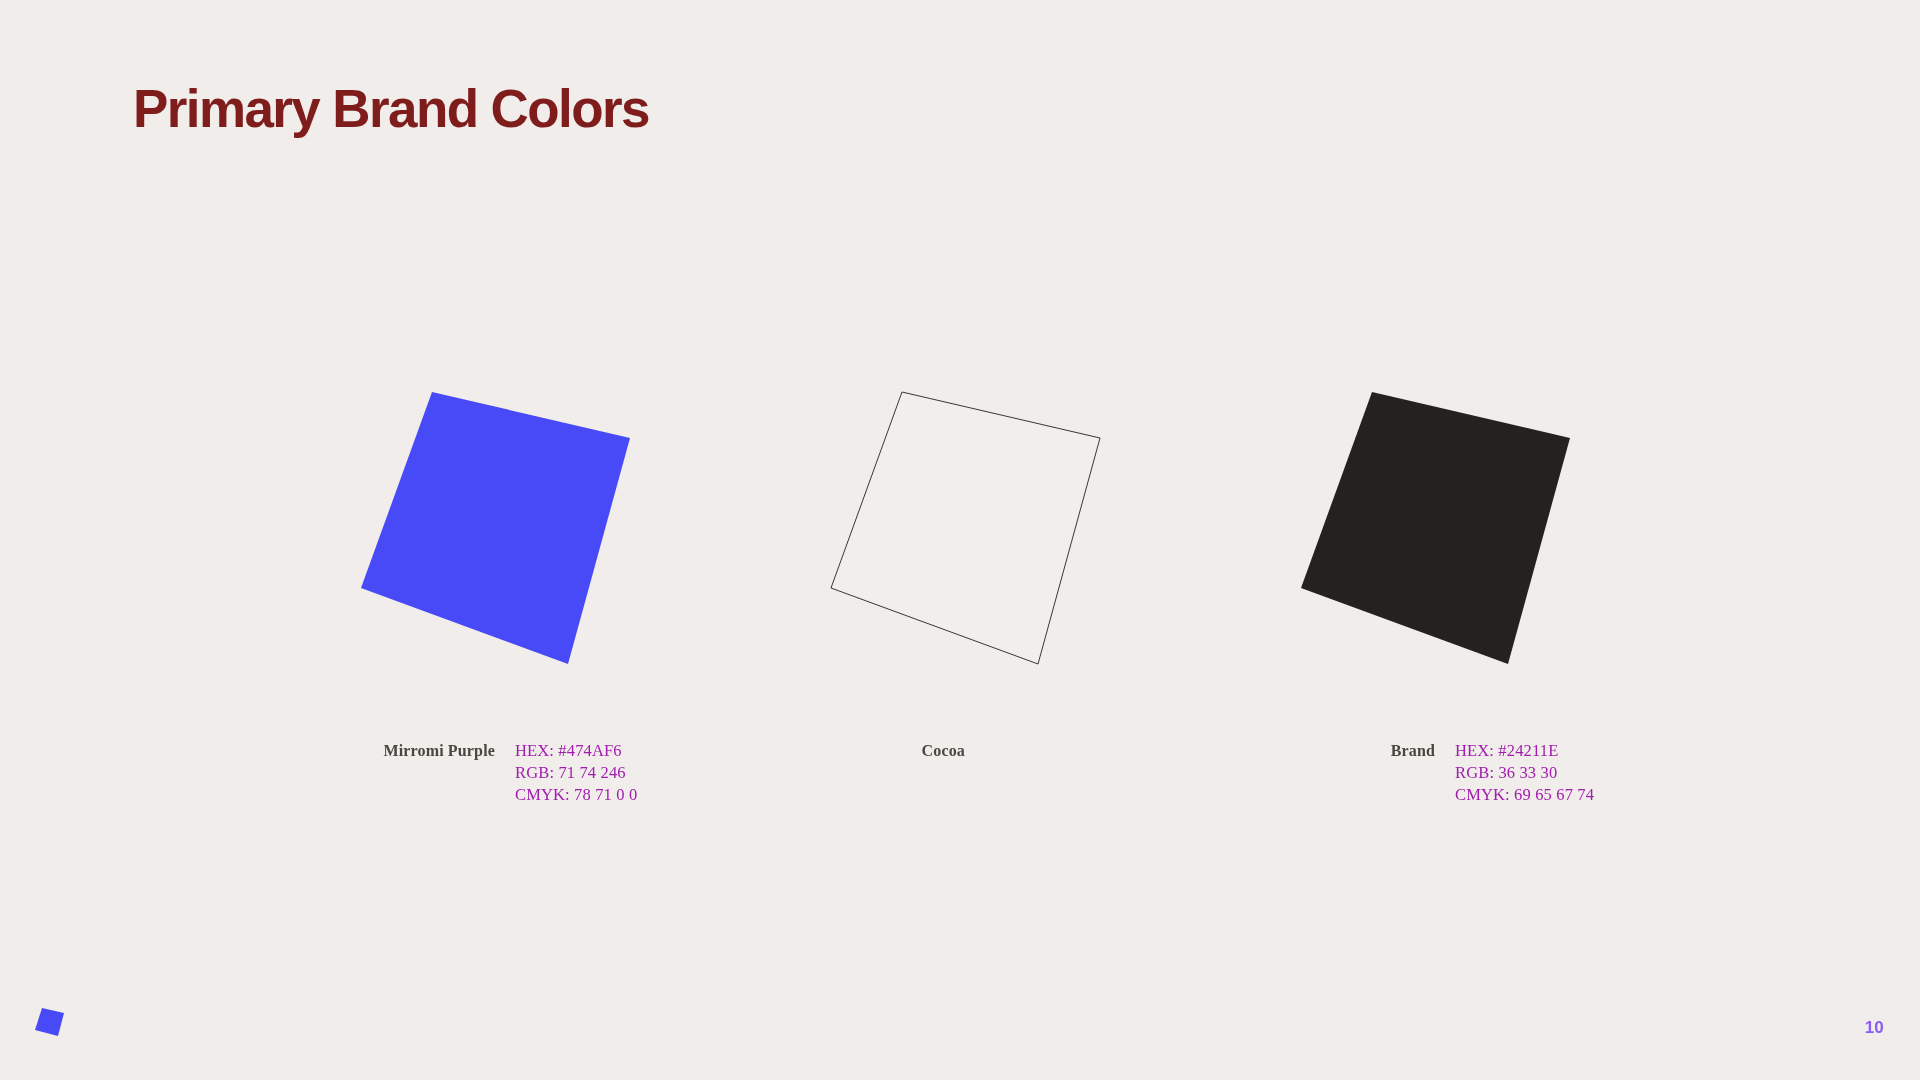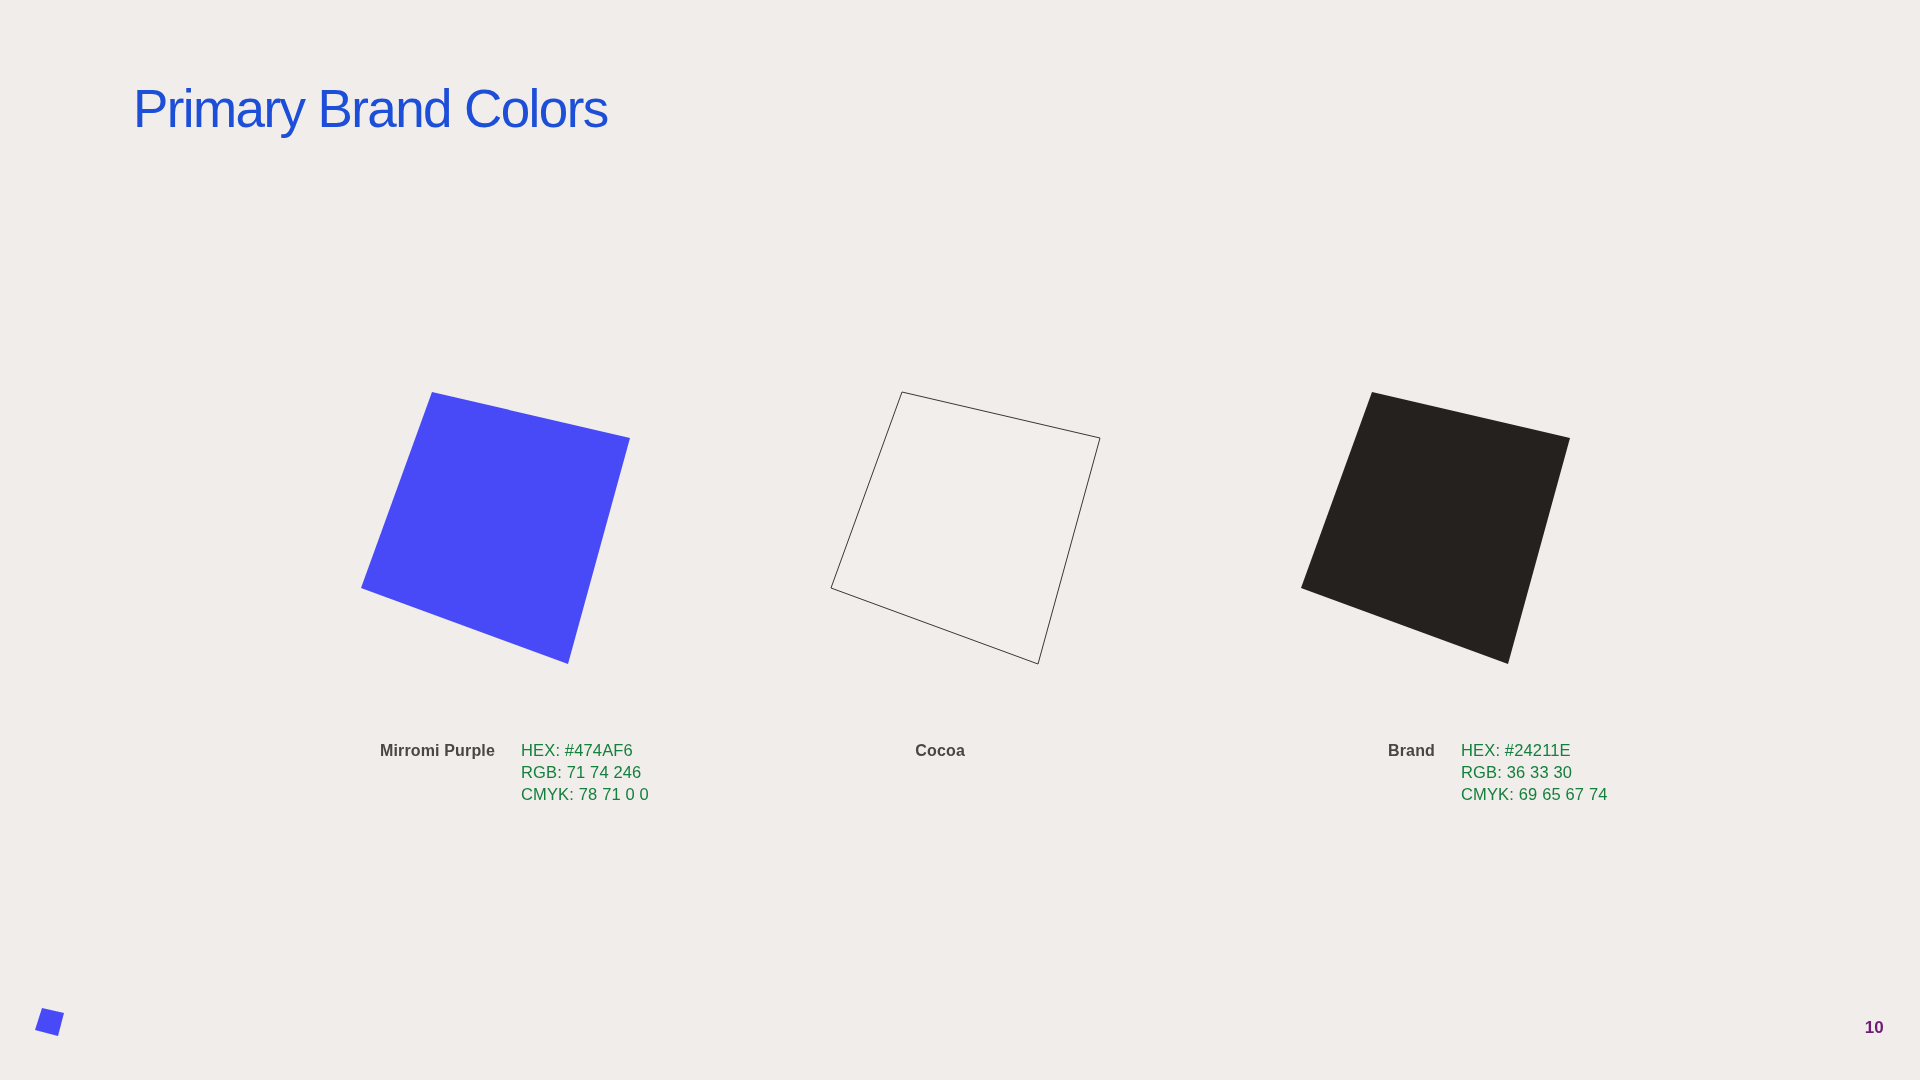--- a/index.html
+++ b/index.html
@@ -28,23 +28,23 @@
   
   .header {
     position: absolute;
     left: 133px;
     top: 80px;
     width: 760px;
   }
 
   .page-title {
     font-size: 53px;
-    font-weight: 400;
+    font-weight: 700;
     letter-spacing: -1.6px;
-    color: #1d4ed8;
+    color: #7f1d1d;
     line-height: 1.08;
     white-space: nowrap;
   }
 
   .page-subtitle {
     margin-top: 24px;
     font-size: 19.5px;
     font-weight: 400;
     line-height: 1.45;
     color: #58544F;
@@ -59,20 +59,21 @@
     top: 380px;
     width: 1920px;
     height: 480px;
   }
 
   .swatch-group {
     position: absolute;
     top: 0;
     width: 580px;
     height: 480px;
+    font-family: Liberation Serif, serif;
   }
 
   .swatch-group.g1 { left: 290px; }
   .swatch-group.g2 { left: 760px; }
   .swatch-group.g3 { left: 1230px; }
 
   .swatch-shape {
     position: absolute;
     left: 60px;
     top: 0;
@@ -104,24 +105,24 @@
     color: #4A4641;
     letter-spacing: 0.15px;
     line-height: 1.35;
     text-align: right;
     width: 150px;
     flex: 0 0 150px;
     padding-top: 0px;
   }
 
   .swatch-specs {
-    margin-left: 26px;
+    margin-left: 20px;
     font-size: 16.5px;
     font-weight: 400;
-    color: #15803d;
+    color: #a21caf;
     line-height: 1.33;
     letter-spacing: 0.15px;
     white-space: nowrap;
   }
 
   .swatch-specs div { display: block; }
 
   
   .footer-logo {
     position: absolute;
@@ -132,21 +133,21 @@
   }
 
   .footer-logo svg { display: block; overflow: visible; }
 
   .page-number {
     position: absolute;
     right: 36px;
     bottom: 42px;
     font-size: 17px;
     font-weight: 700;
-    color: #701a75;
+    color: #8b5cf6;
     letter-spacing: 0.2px;
   }
 </style>
 </head>
 <body style="background: rgb(240, 237, 234);">
 
 <div class="slide">
 
   <div class="header">
     <h1 class="page-title">Primary Brand Colors</h1>

